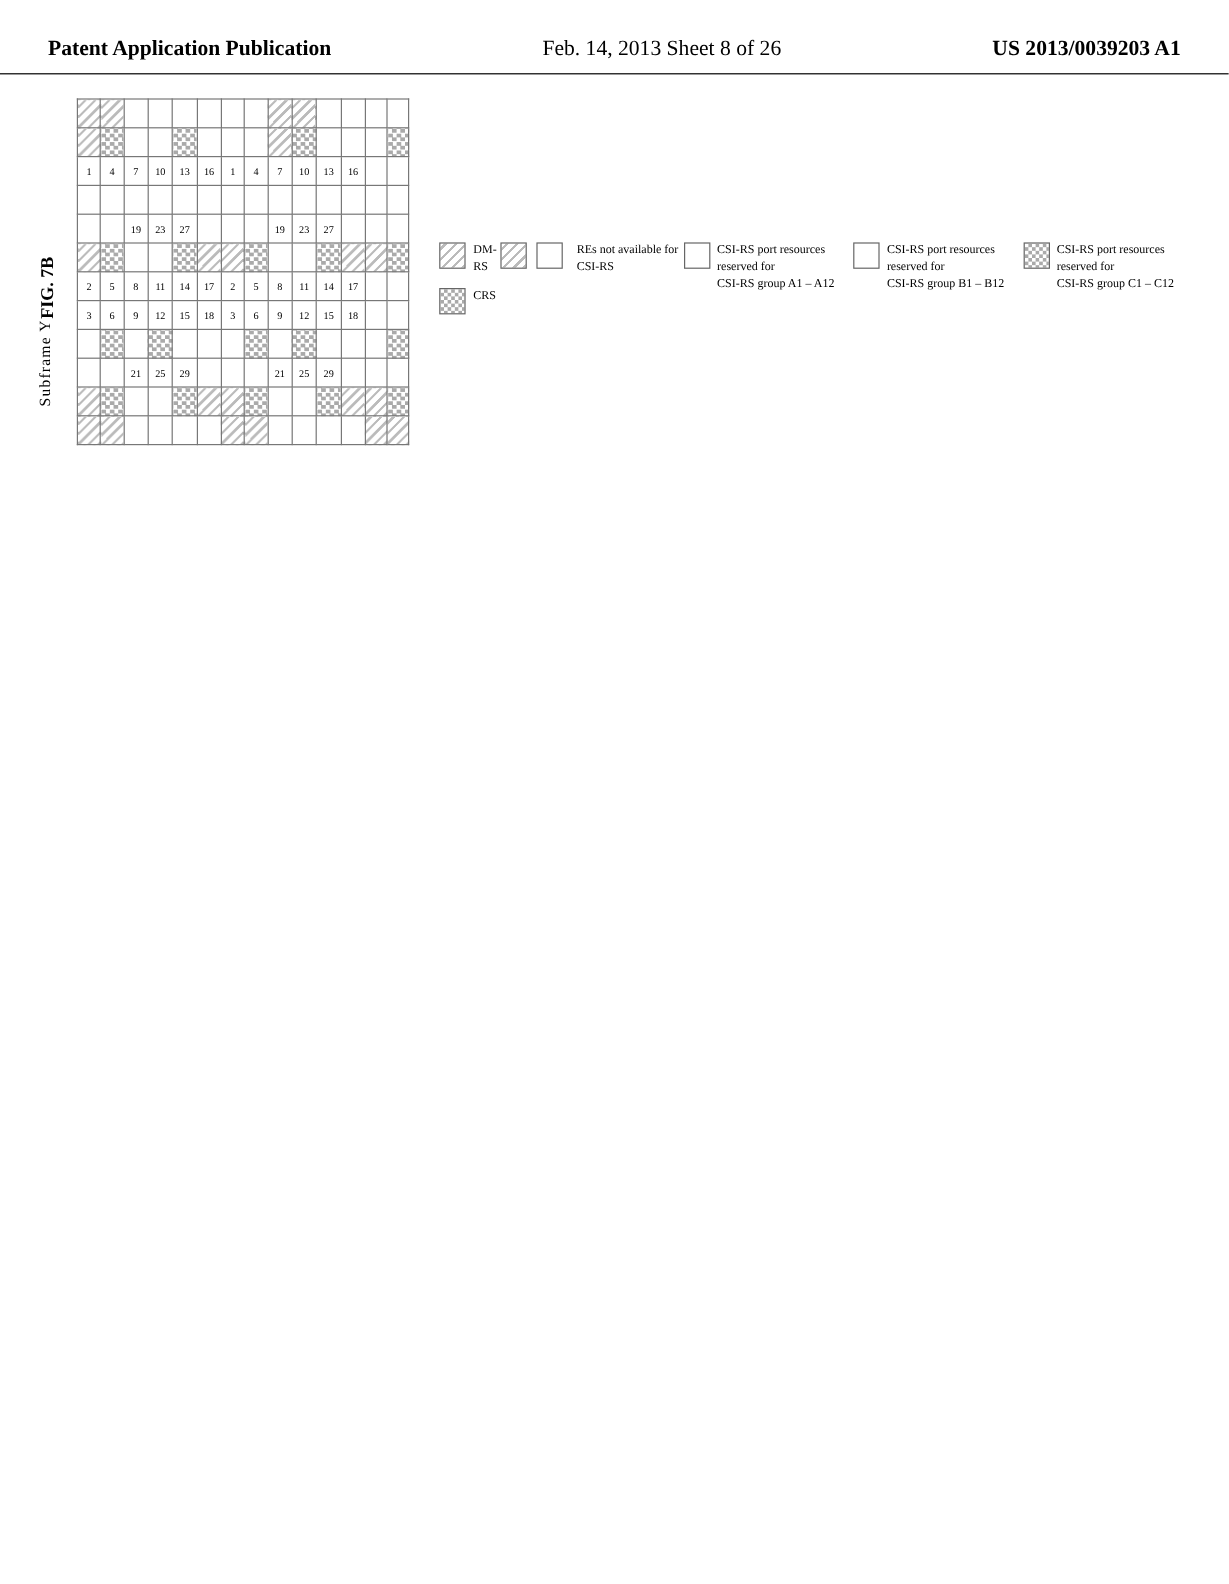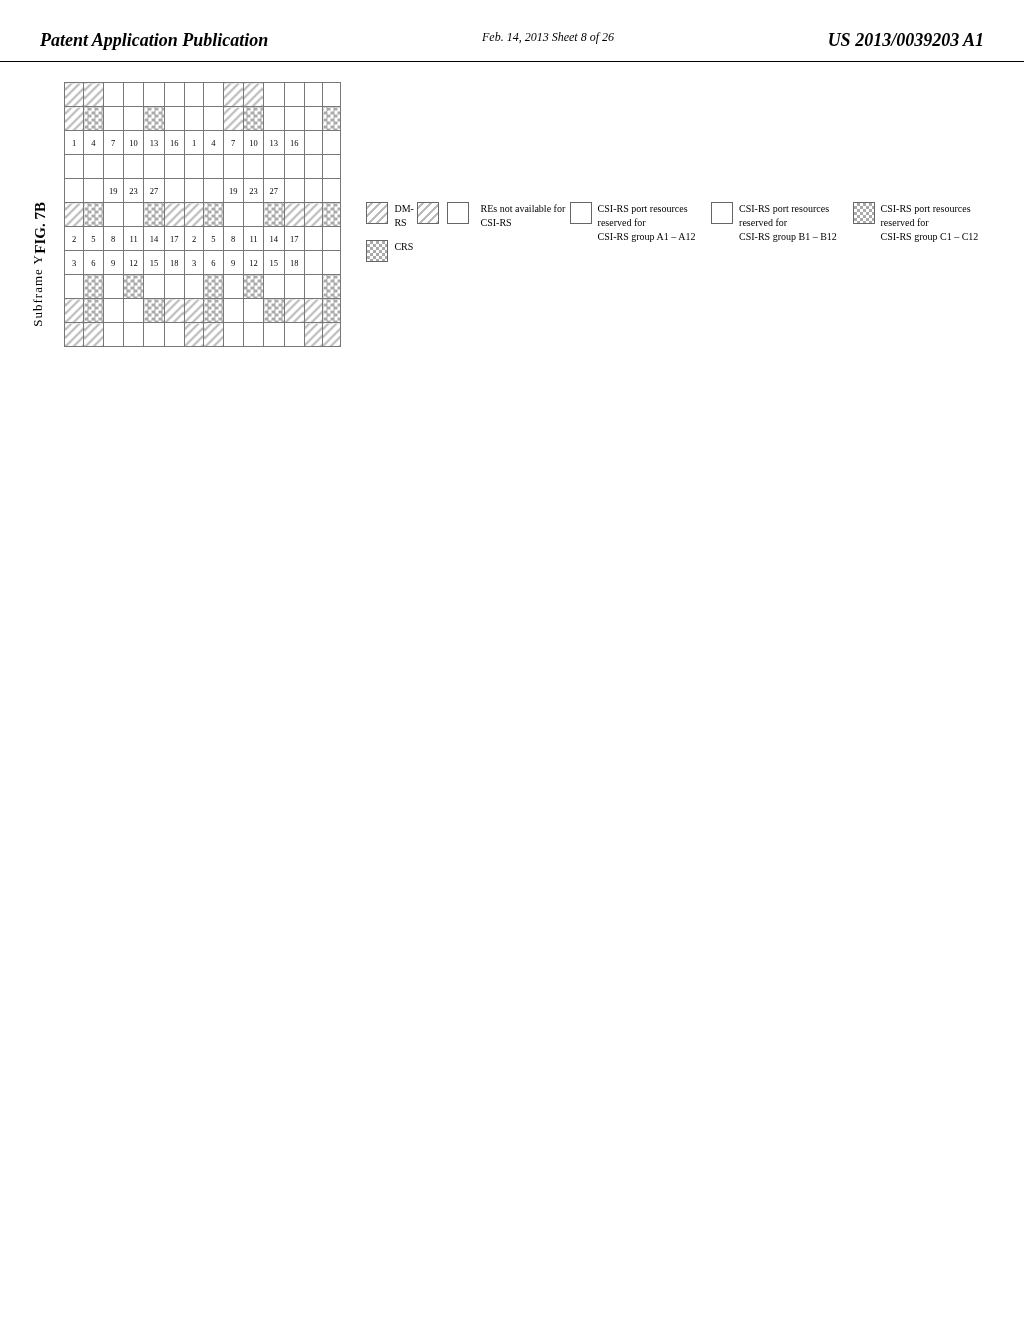--- a/index.html
+++ b/index.html
@@ -12,28 +12,27 @@
       overflow: hidden;
     }
 
     
     .header {
       display: flex;
       justify-content: space-between;
       align-items: flex-start;
       padding: 30px 40px 10px 40px;
       border-bottom: 1px solid #000;
-      font-style: italic;
     }
     .header-left {
       font-size: 18px;
       font-weight: bold;
     }
     .header-center {
-      font-size: 12px;
+      font-size: 18px;
       text-align: center;
     }
     .header-right {
       font-size: 18px;
       font-weight: bold;
     }
 
     .page-container {
       width: 1024px;
       height: 1320px;
@@ -318,20 +317,36 @@
             <td class="pat-white"></td>
             <td class="pat-checker"></td>
             <td class="pat-white"></td>
             <td class="pat-checker"></td>
             <td class="pat-white"></td>
             <td class="pat-white"></td>
             <td class="pat-white"></td>
             <td class="pat-checker"></td>
           </tr>
 
+          <tr>
+            <td class="pat-white"></td>
+            <td class="pat-white"></td>
+            <td class="pat-white">21</td>
+            <td class="pat-white">25</td>
+            <td class="pat-white">29</td>
+            <td class="pat-white"></td>
+            <td class="pat-white"></td>
+            <td class="pat-white"></td>
+            <td class="pat-white">21</td>
+            <td class="pat-white">25</td>
+            <td class="pat-white">29</td>
+            <td class="pat-white"></td>
+            <td class="pat-white"></td>
+            <td class="pat-white"></td>
+          </tr>
 
 
           <tr>
             <td class="pat-diagonal"></td>
             <td class="pat-checker"></td>
             <td class="pat-white"></td>
             <td class="pat-white"></td>
             <td class="pat-checker"></td>
             <td class="pat-diagonal"></td>
             <td class="pat-diagonal"></td>

